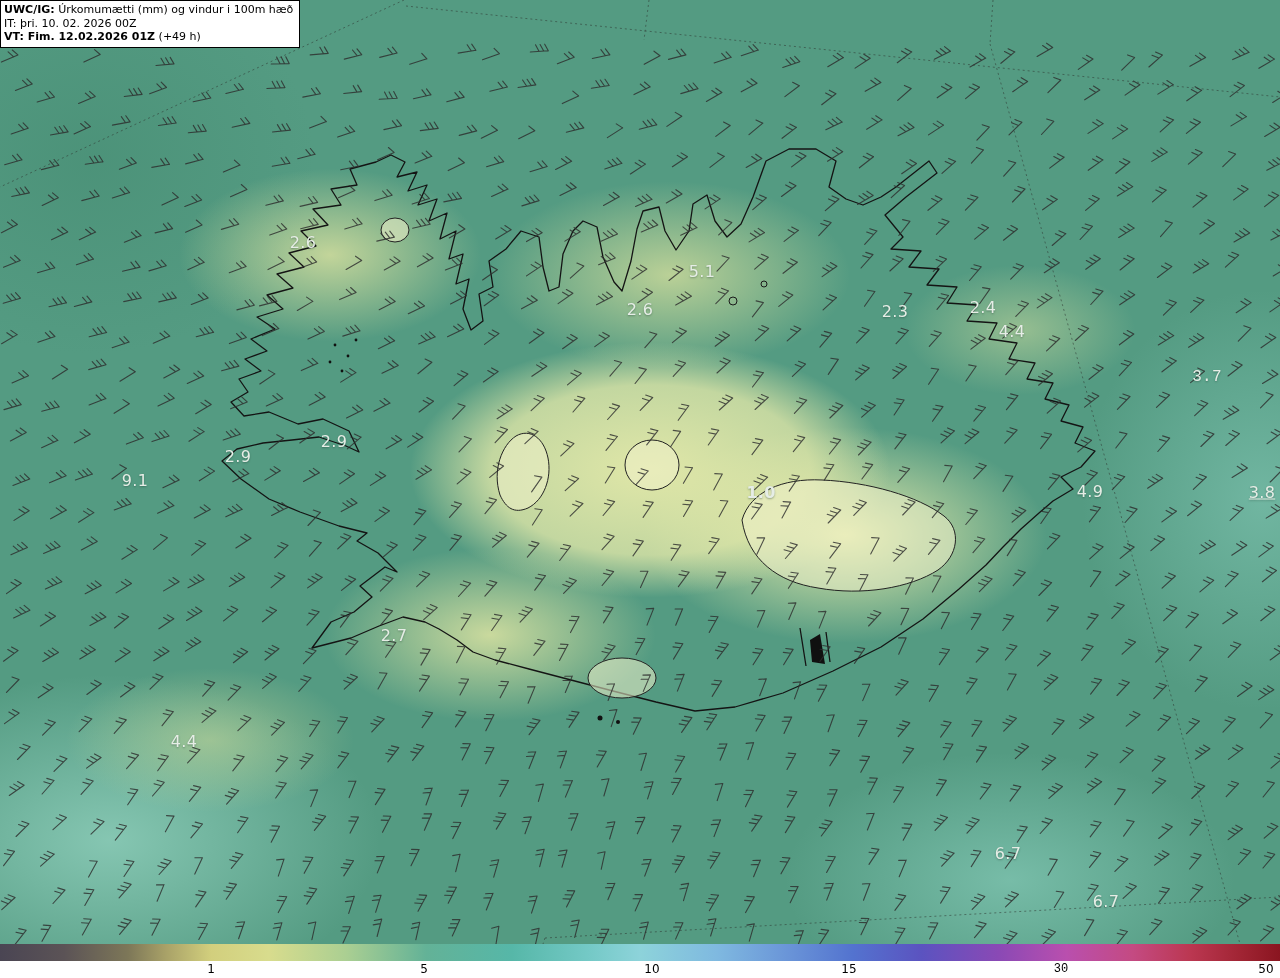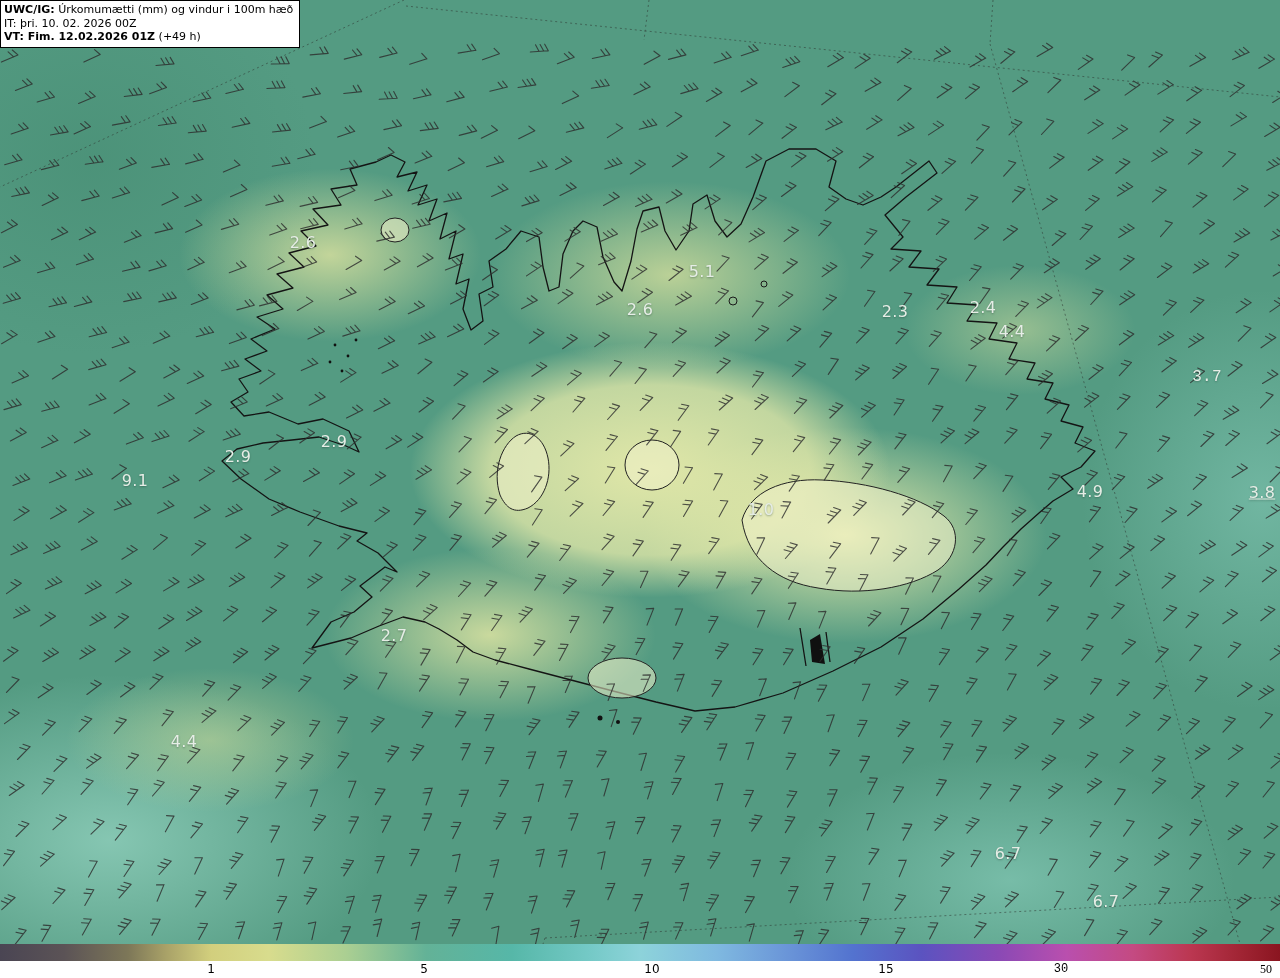--- a/index.html
+++ b/index.html
@@ -126,39 +126,39 @@
         <span class="value-label" style="left: 640px; top: 309px;">2.6</span>
         <span class="value-label" style="left: 895px; top: 279px; margin-top: 32px;">2.3</span>
         <span class="value-label" style="left: 983px; top: 307px;">2.4</span>
         <span class="value-label" style="left: 1012px; top: 331px;">4.4</span>
         <span class="value-label" style="left: 1207px; top: 377px; font-family: Liberation Mono, monospace;">3.7</span>
         <span class="value-label" style="left: 334px; top: 441px;">2.9</span>
         <span class="value-label" style="left: 238px; top: 456px;">2.9</span>
         <span class="value-label" style="left: 135px; top: 480px;">9.1</span>
         <span class="value-label" style="left: 1090px; top: 491px;">4.9</span>
         <span class="value-label" style="left: 1262px; top: 492px; text-decoration: underline;">3.8</span>
-        <span class="value-label" style="left: 761px; top: 509px;">1.0</span>
+        <span class="value-label" style="left: 761px; top: 492px; font-weight: bold;">1.0</span>
         <span class="value-label" style="left: 394px; top: 635px;">2.7</span>
         <span class="value-label" style="left: 184px; top: 741px;">4.4</span>
         <span class="value-label" style="left: 1008px; top: 853px;">6.7</span>
         <span class="value-label" style="left: 1106px; top: 901px;">6.7</span>
       </div>
 
     <div class="infobox">
       <div><span class="b">UWC/IG:</span><span> Úrkomumætti (mm) og vindur i 100m hæð</span></div>
       <div>IT: þri. 10. 02. 2026 00Z</div>
       <div><span class="b">VT: Fim. 12.02.2026 01Z</span><span> (+49 h)</span></div>
     </div>
   </div>
 
   <div class="colorbar-wrap">
     <div id="colorbar-gradient" class="colorbar-gradient" style="background: linear-gradient(to right, rgb(74, 69, 83) 0%, rgb(91, 83, 86) 5%, rgb(125, 119, 88) 10%, rgb(169, 162, 104) 13%, rgb(210, 207, 125) 16.5%, rgb(216, 220, 141) 21%, rgb(171, 207, 146) 27%, rgb(99, 178, 151) 33.3%, rgb(86, 183, 168) 40%, rgb(116, 201, 198) 46%, rgb(141, 211, 218) 50%, rgb(127, 185, 224) 56%, rgb(106, 149, 216) 61.5%, rgb(83, 115, 207) 66.6%, rgb(91, 83, 192) 72%, rgb(138, 73, 181) 78%, rgb(185, 79, 174) 83.3%, rgb(196, 74, 130) 88.5%, rgb(187, 55, 81) 93%, rgb(160, 36, 51) 97%, rgb(138, 21, 32) 100%);"></div>
     <div id="colorbar-labels" class="colorbar-labels">
         <span style="left: 211px;">1</span>
         <span style="left: 424px;">5</span>
         <span style="left: 652px;">10</span>
-        <span style="left: 849px; margin-left: 37px;">15</span>
+        <span style="left: 849px;">15</span>
         <span style="left: 1061px; font-family: Liberation Mono, monospace;">30</span>
-        <span style="left: 1266px; font-family: Liberation Serif, serif;">50</span>
+        <span style="left: 1266px;">50</span>
       </div>
   </div>
 
 </div>
 
 </body></html>

